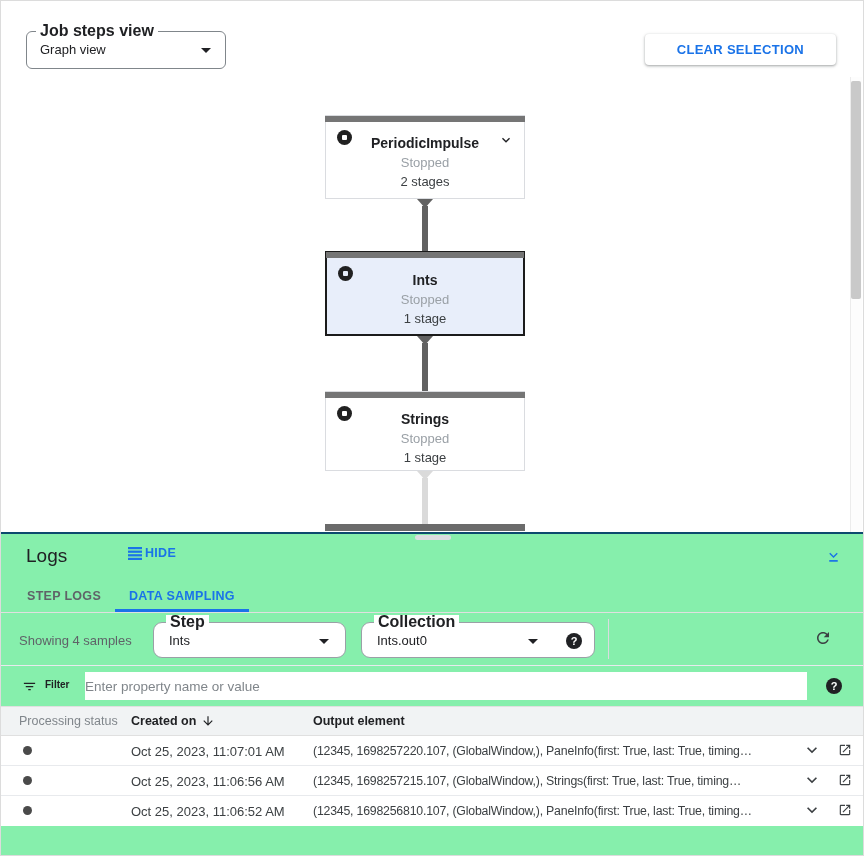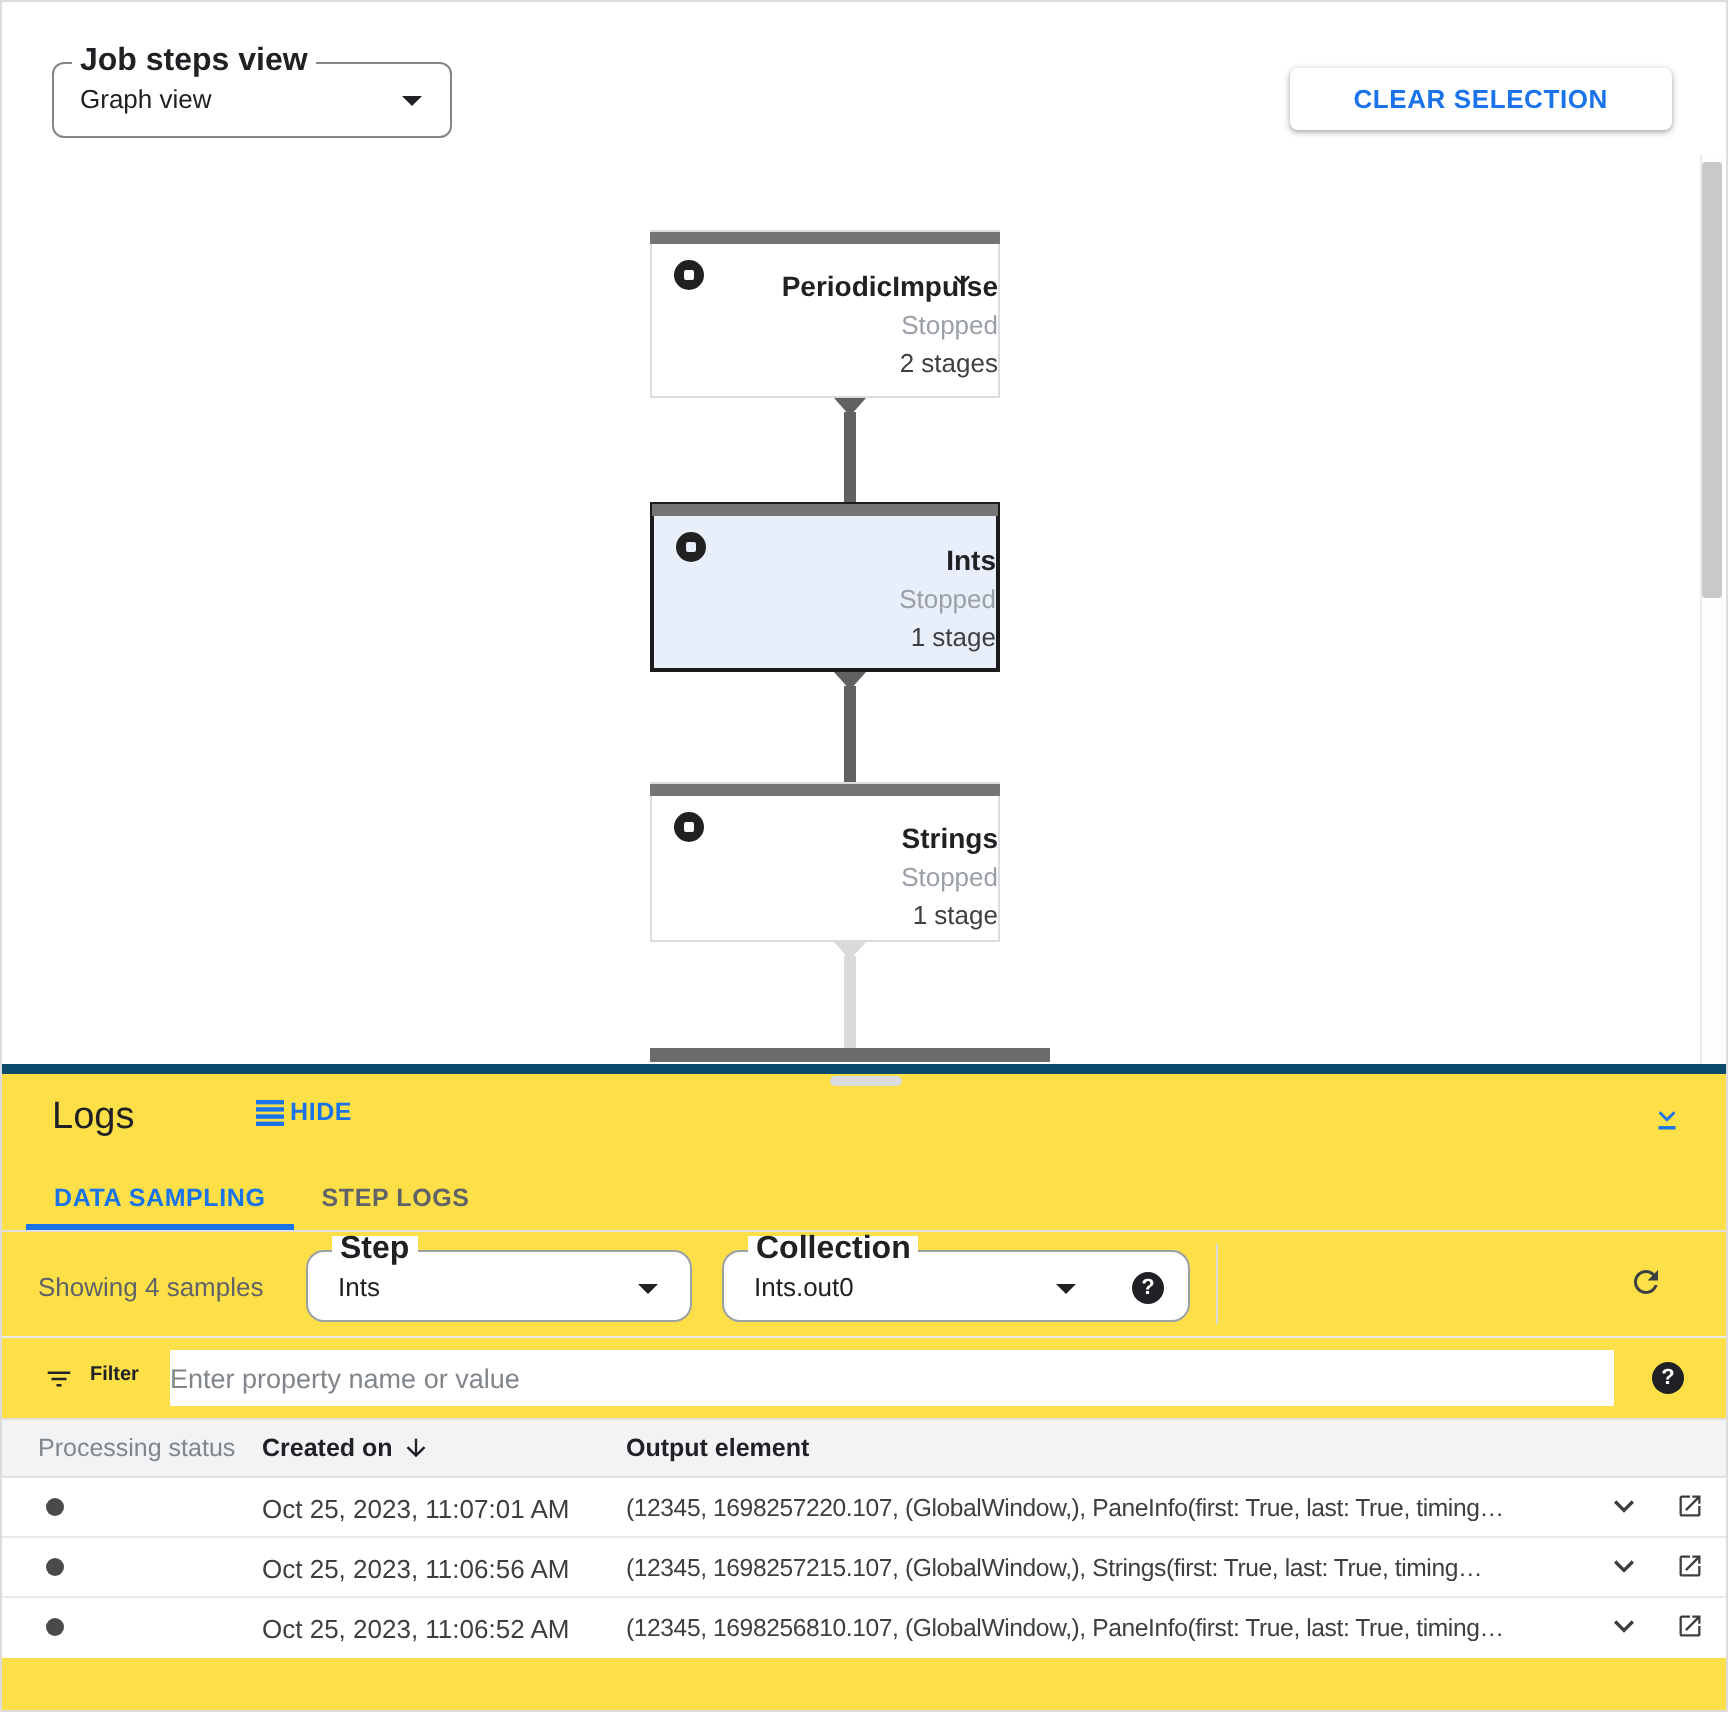--- a/index.html
+++ b/index.html
@@ -30,22 +30,22 @@
   .clear-btn {
     position: absolute; right: 27px; top: 33px; height: 31px; padding: 0 32px;
     background: #fff; border: none; border-radius: 4px; cursor: pointer;
     color: #1a73e8; font-family: "Liberation Sans", sans-serif; font-size: 13px; font-weight: bold;
     letter-spacing: 0.3px;
     box-shadow: 0 1px 2px rgba(60,64,67,0.3), 0 1px 3px 1px rgba(60,64,67,0.15);
   }
 
   
   .node {
-    position: absolute; left: 324px; width: 175px; background: #fff;
-    border: 1px solid #dadce0; text-align: right; cursor: pointer;
+    position: absolute; left: 324px; width: 200px; background: #fff;
+    border: 1px solid #dadce0; text-align: center; cursor: pointer;
   }
   .node-bar { position: absolute; top: 0; left: -1px; right: -1px; height: 6px; background: #757575; }
   .node.selected { background: #e8eefa; border: 2px solid #1b1b1b; }
   .node.selected .node-bar { top: -1px; left: -1px; right: -1px; }
   .n1 { top: 114px; height: 84px; }
   .n2 { top: 250px; height: 85px; }
   .n3 { top: 390px; height: 80px; }
   .node-title { margin-top: 19px; font-size: 14px; font-weight: bold; line-height: 16px; color: #202124; }
   .node-status { margin-top: 4px; font-size: 13px; line-height: 15px; color: #9aa0a6; }
   .node-stages { margin-top: 4px; font-size: 13px; line-height: 15px; color: #3c4043; }
@@ -77,21 +77,21 @@
 
   .graph-scroll-track {
     position: absolute; right: 1px; top: 76px; height: 455px; width: 12px;
     border-left: 1px solid #ececec; background: #fdfdfd;
   }
   .graph-scroll-thumb { position: absolute; right: 1px; top: 4px; width: 10px; height: 218px; background: #c9c9c9; border-radius: 2px; }
 
   
   .logs-panel {
     position: absolute; left: 0; right: 0; top: 531px; bottom: 0;
-    background: #fde047; border-top: 5px solid #0c4a6e;
+    background: #86efac; border-top: 2px solid #0c4a6e;
   }
   .drag-handle { position: absolute; left: 414px; top: 1px; width: 36px; height: 5px; background: #dadce0; border-radius: 3px; cursor: ns-resize; }
   .logs-header { position: relative; height: 46px; }
   .logs-title { position: absolute; left: 25px; top: 11px; font-size: 19px; color: #202124; }
   .hide-btn {
     position: absolute; left: 127px; top: 12px; display: flex; align-items: center; gap: 3px;
     background: none; border: none; cursor: pointer; color: #1a73e8;
     font-family: "Liberation Sans", sans-serif; font-size: 12.5px; font-weight: bold; letter-spacing: 0.3px;
   }
   .collapse-btn { position: absolute; right: 19px; top: 12px; background: none; border: none; cursor: pointer; padding: 2px; }
@@ -223,22 +223,22 @@
       </button>
       <button class="collapse-btn">
         <svg width="17" height="17" viewBox="0 0 24 24">
             <path fill="#1a73e8" d="M7.41 6.59L12 11.17l4.59-4.58L18 8l-6 6-6-6z"></path>
             <rect x="6" y="17" width="12" height="2.4" fill="#1a73e8"></rect>
           </svg>
       </button>
     </div>
 
     <div class="tabs">
+      <button class="tab">STEP LOGS</button>
       <button class="tab active">DATA SAMPLING</button>
-      <button class="tab">STEP LOGS</button>
     </div>
 
     <div class="sampling-row">
       <span class="showing-text">Showing 4 samples</span>
 
       <div class="select-outlined step-select">
         <span class="select-label">Step</span>
         <span class="select-value">Ints</span>
         <span class="dd-arrow"></span>
       </div>

